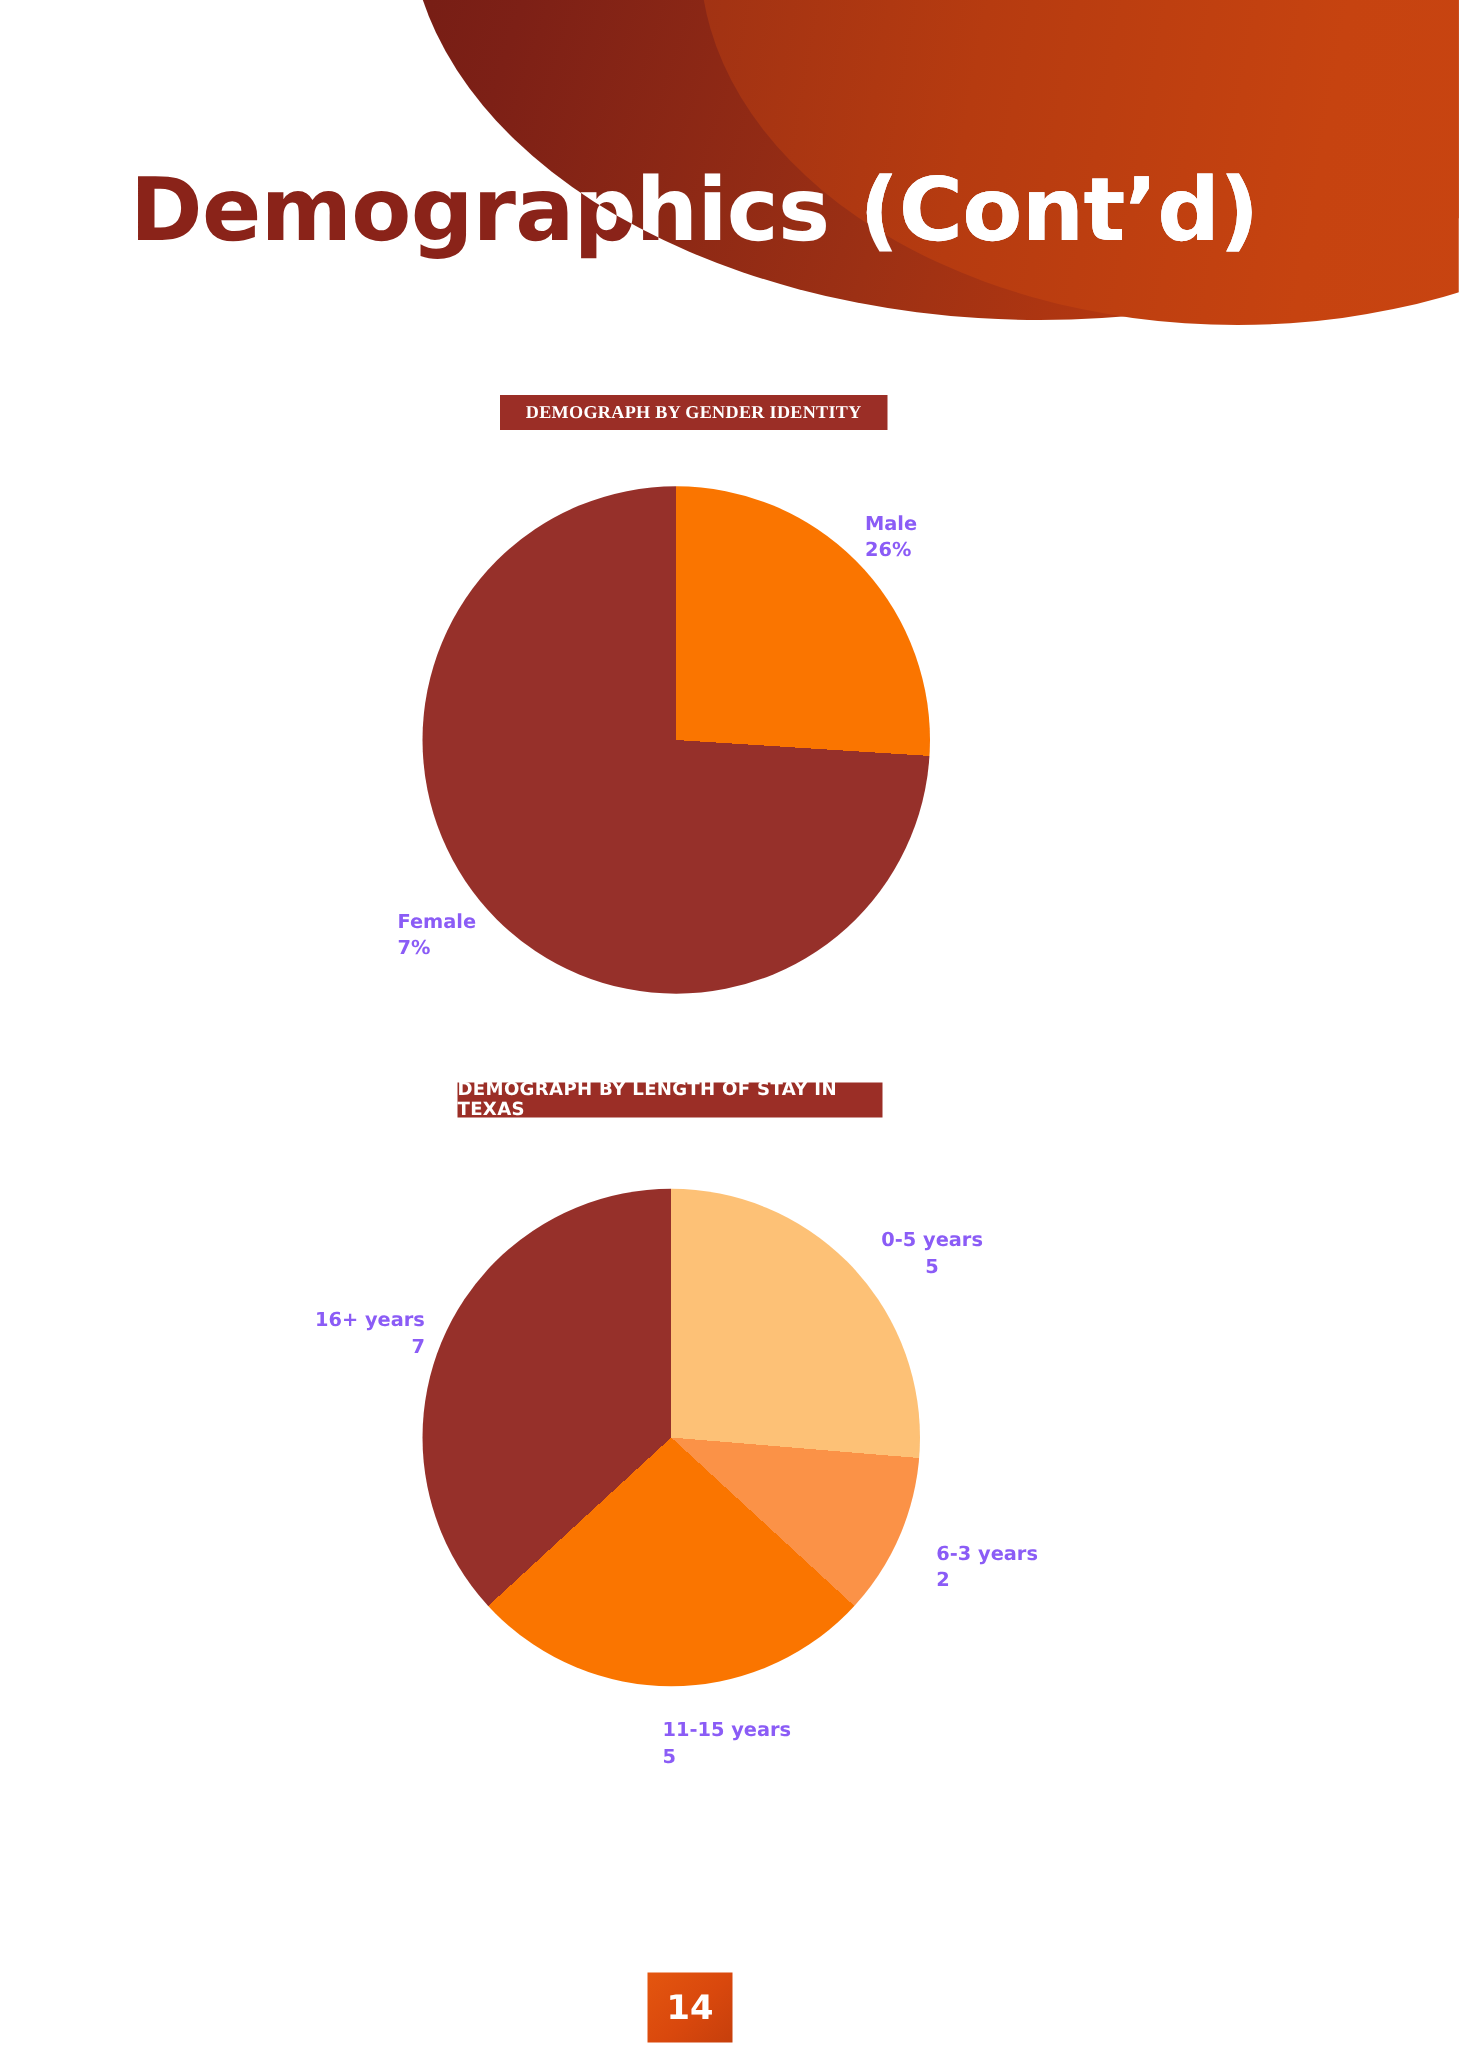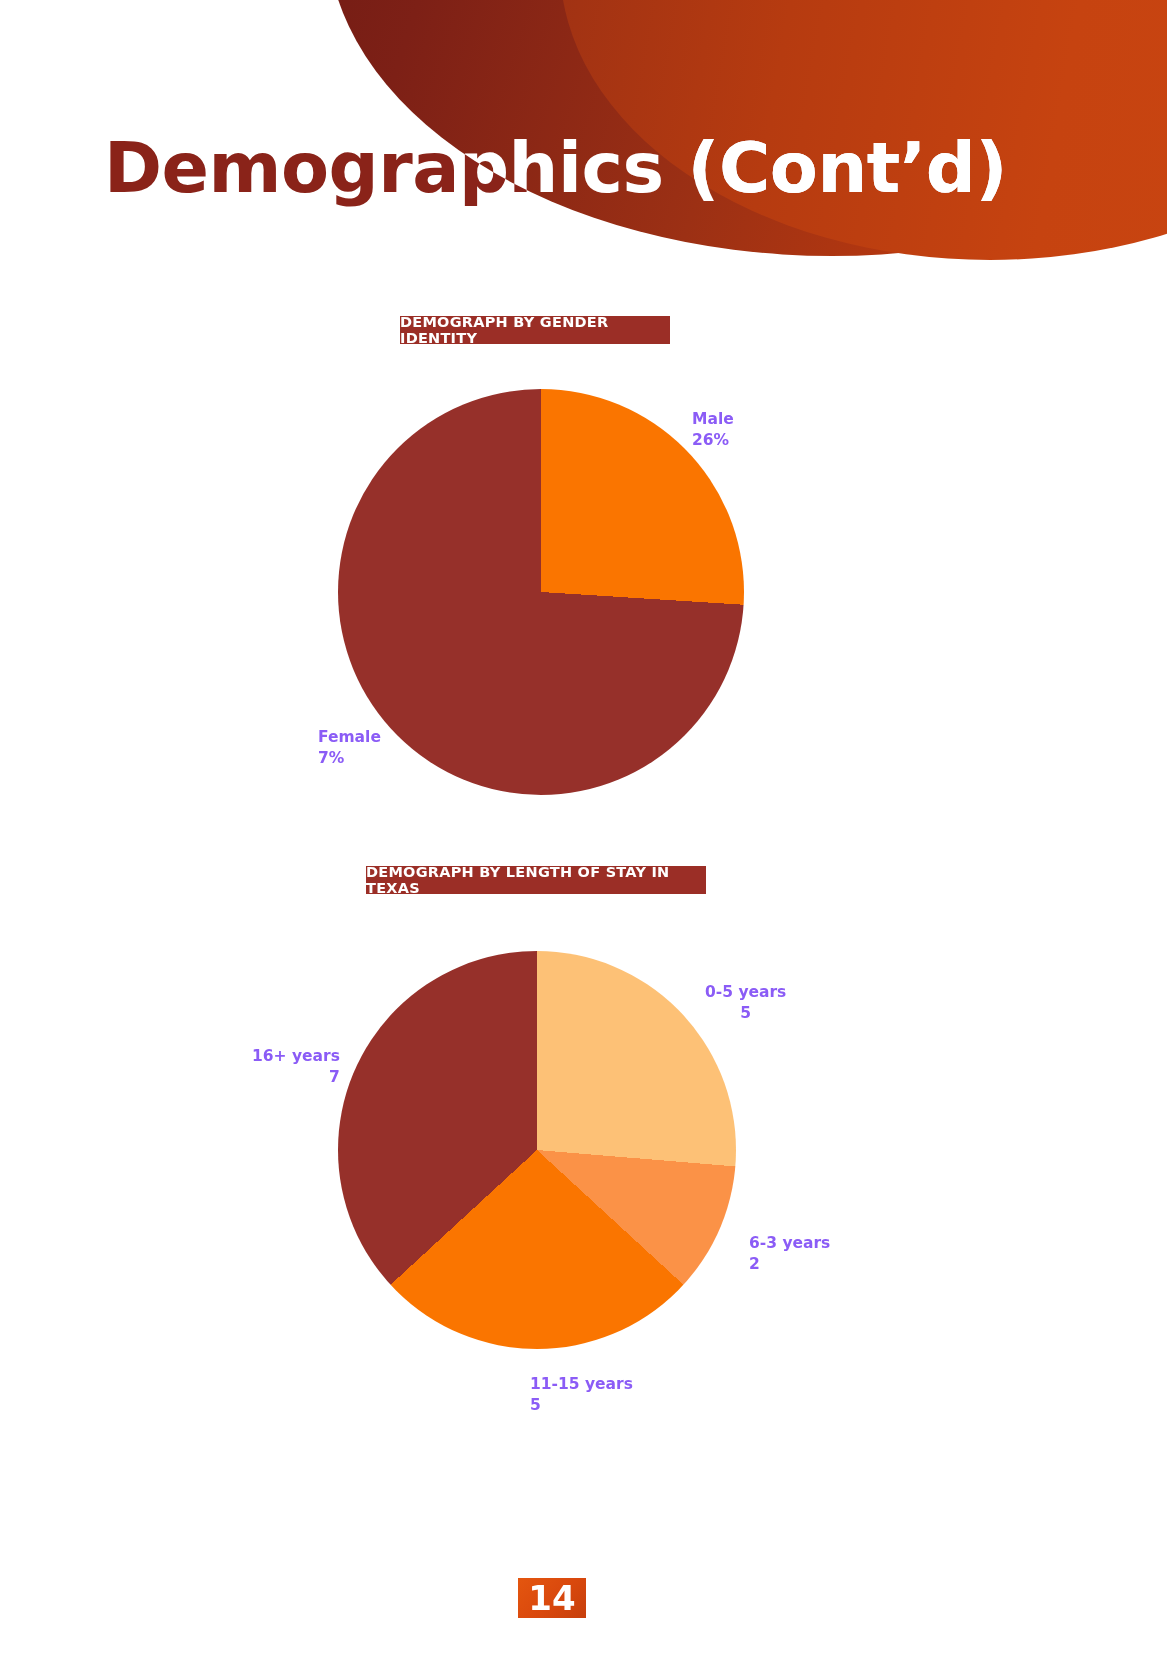--- a/index.html
+++ b/index.html
@@ -59,21 +59,21 @@
 
   
   .chart-banner{
     position:absolute;
     background:#9b2e26;
     color:#ffffff;
     font-size:14.5px;font-weight:700;letter-spacing:0.25px;
     display:flex;align-items:center;justify-content:center;
     height:28px;
   }
-  #banner-gender{left:400px;top:316px;width:270px;}
+  #banner-gender{left:400px;top:316px;width:310px;font-family:Liberation Serif, serif;}
   #banner-stay{left:366px;top:866px;width:340px;}
 
   
   .pie{position:absolute;border-radius:50%;}
   #pie-gender{left:338px;top:389px;width:406px;height:406px;}
   #pie-stay{left:338px;top:951px;width:398px;height:398px;}
 
   
   .dlabel{
     position:absolute;
@@ -85,23 +85,23 @@
   #lbl-male   {left:692px;top:409px;text-align:left;}
   #lbl-female {left:318px;top:727px;text-align:left;}
 
   #lbl-0-5    {left:705px;top:982px;text-align:center;}
   #lbl-6-10   {left:749px;top:1233px;text-align:left;}
   #lbl-11-15  {left:492px;top:1374px;text-align:left;margin-left:38px;}
   #lbl-16     {left:252px;top:1046px;text-align:right;}
 
   
   #page-number-badge{
-    position:absolute;left:518px;top:1578px;width:68px;height:40px;
+    position:absolute;left:518px;top:1578px;width:68px;height:56px;
     background:linear-gradient(135deg,#e4560f 0%,#d9480d 55%,#c63f0c 100%);
-    color:#ffffff;font-size:34px;font-weight:700;
+    color:#ffffff;font-size:27px;font-weight:700;
     display:flex;align-items:center;justify-content:center;
   }
 </style>
 </head>
 <body>
 
 <div id="header-region">
   <div class="blob"></div>
   <div class="blob2"></div>
 </div>

